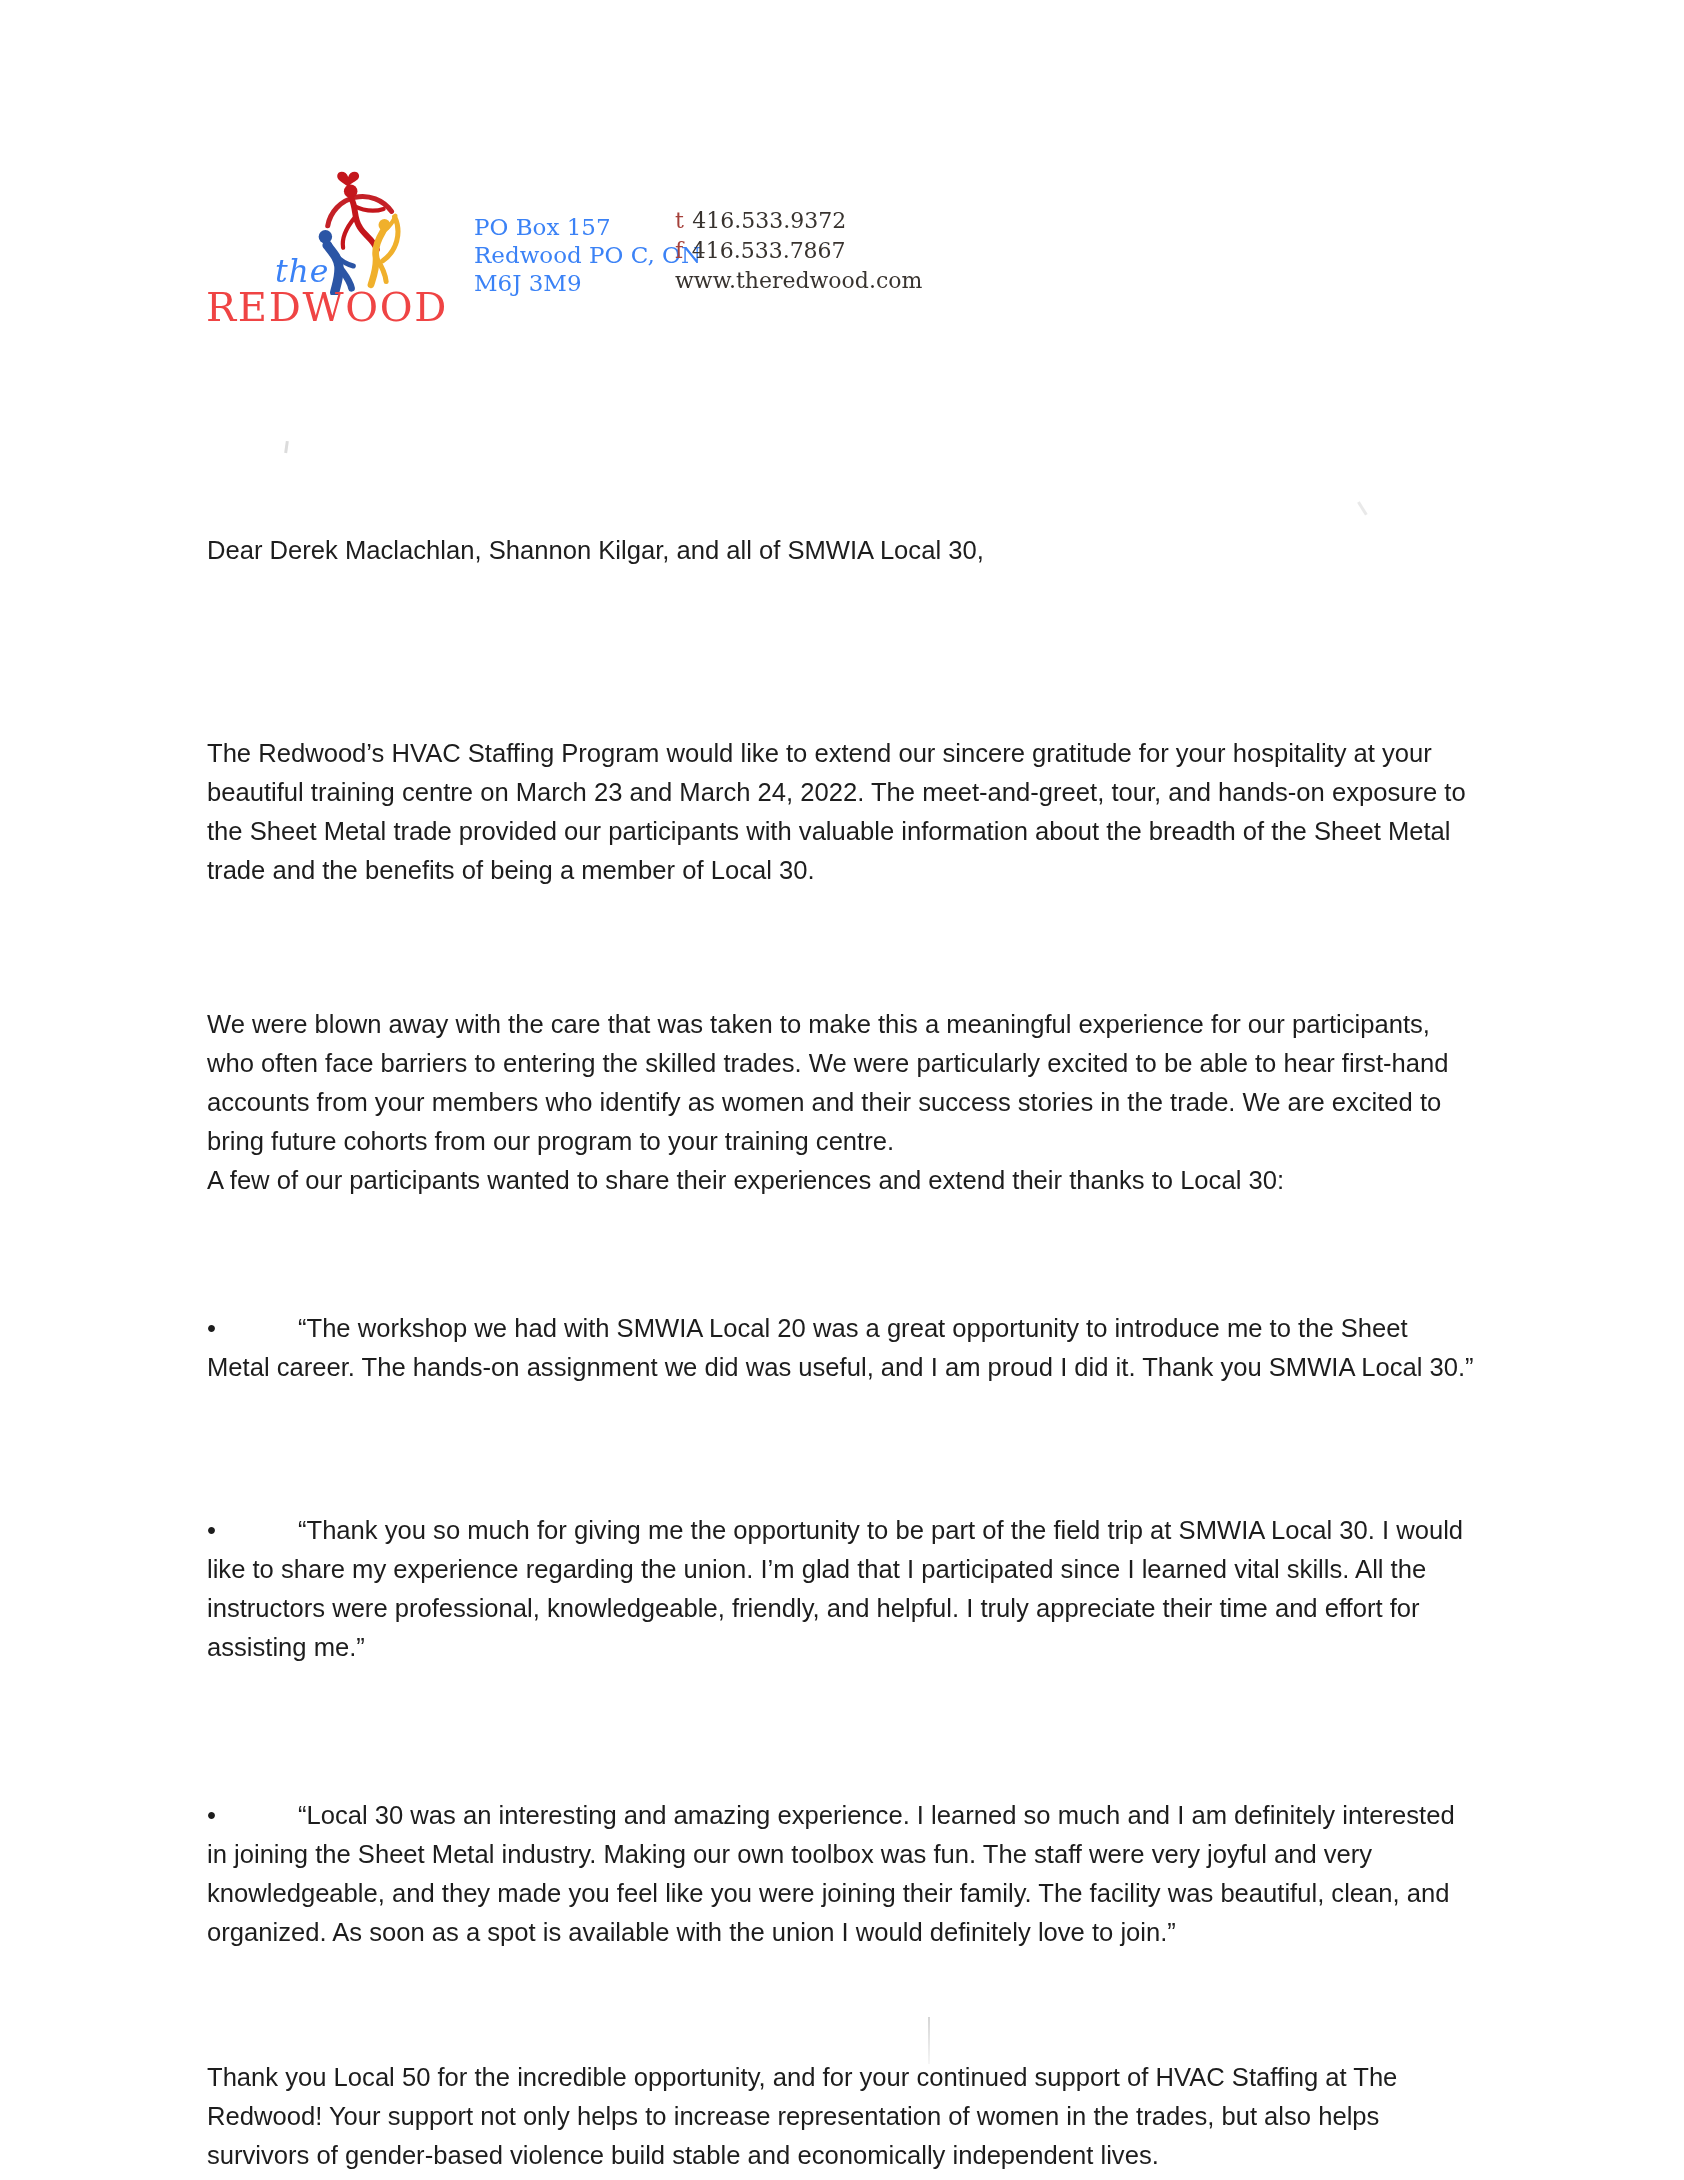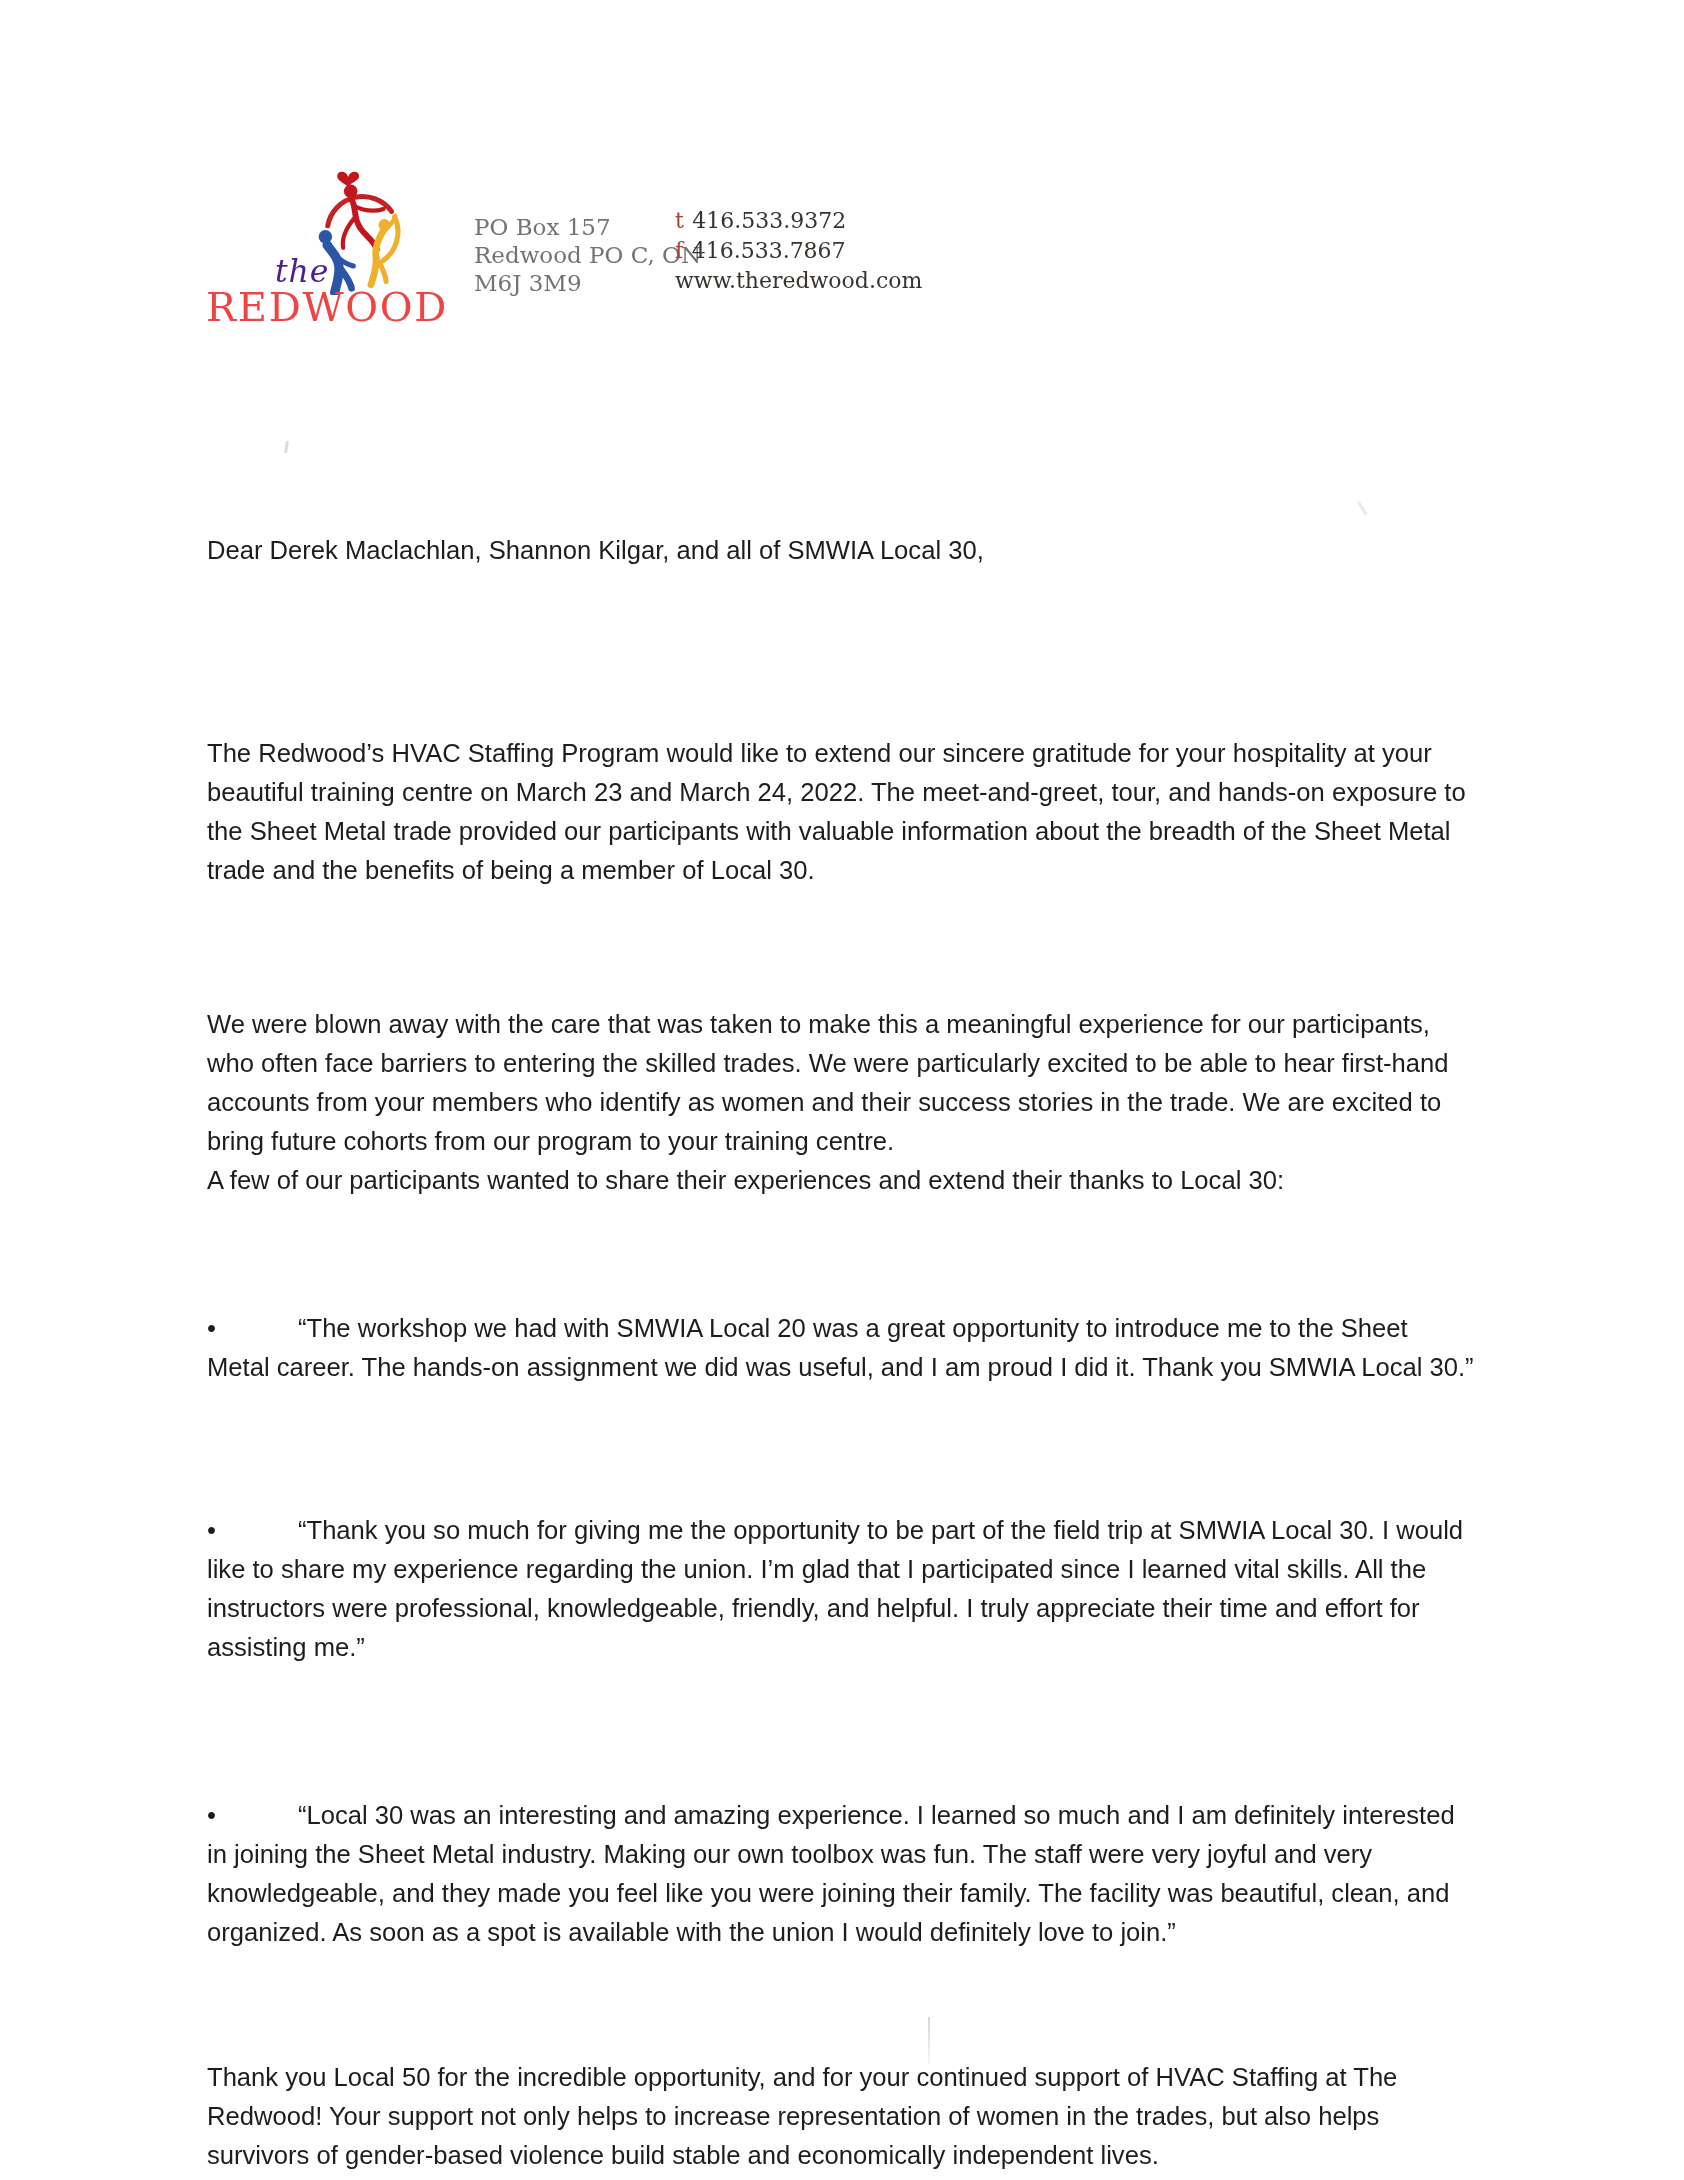--- a/index.html
+++ b/index.html
@@ -11,31 +11,31 @@
     font-family:"Liberation Sans",sans-serif;
     color:#1d1d1d;
   }
 
   
   .logo-block{position:absolute;left:194px;top:158px;width:247px;height:175px;}
   .emblem{position:absolute;left:104px;top:1.7px;width:129px;height:135px;}
   .logo-the{
     position:absolute;left:81px;top:95px;
     font-family:"DejaVu Serif",serif;font-style:italic;
-    font-size:31.5px;color:#4c1d95;letter-spacing:0.9px;
+    font-size:31.5px;color:#3b82f6;letter-spacing:0.9px;
   }
   .logo-name{
     position:absolute;left:12px;top:126px;
     font-family:"DejaVu Serif",serif;
     font-size:40px;color:#ef4444;letter-spacing:1.7px;
   }
   .address-block{
     position:absolute;left:474px;top:213px;
     font-family:"DejaVu Serif",serif;
-    font-size:23px;line-height:28px;color:#737373;
+    font-size:23px;line-height:28px;color:#3b82f6;
   }
   .contact-block{
     position:absolute;left:675px;top:206px;
     font-family:"DejaVu Serif",serif;
     font-size:22px;line-height:30px;color:#38332f;
   }
   .contact-label{color:#a5403a;margin-right:8.5px;}
 
   
   .letter{

